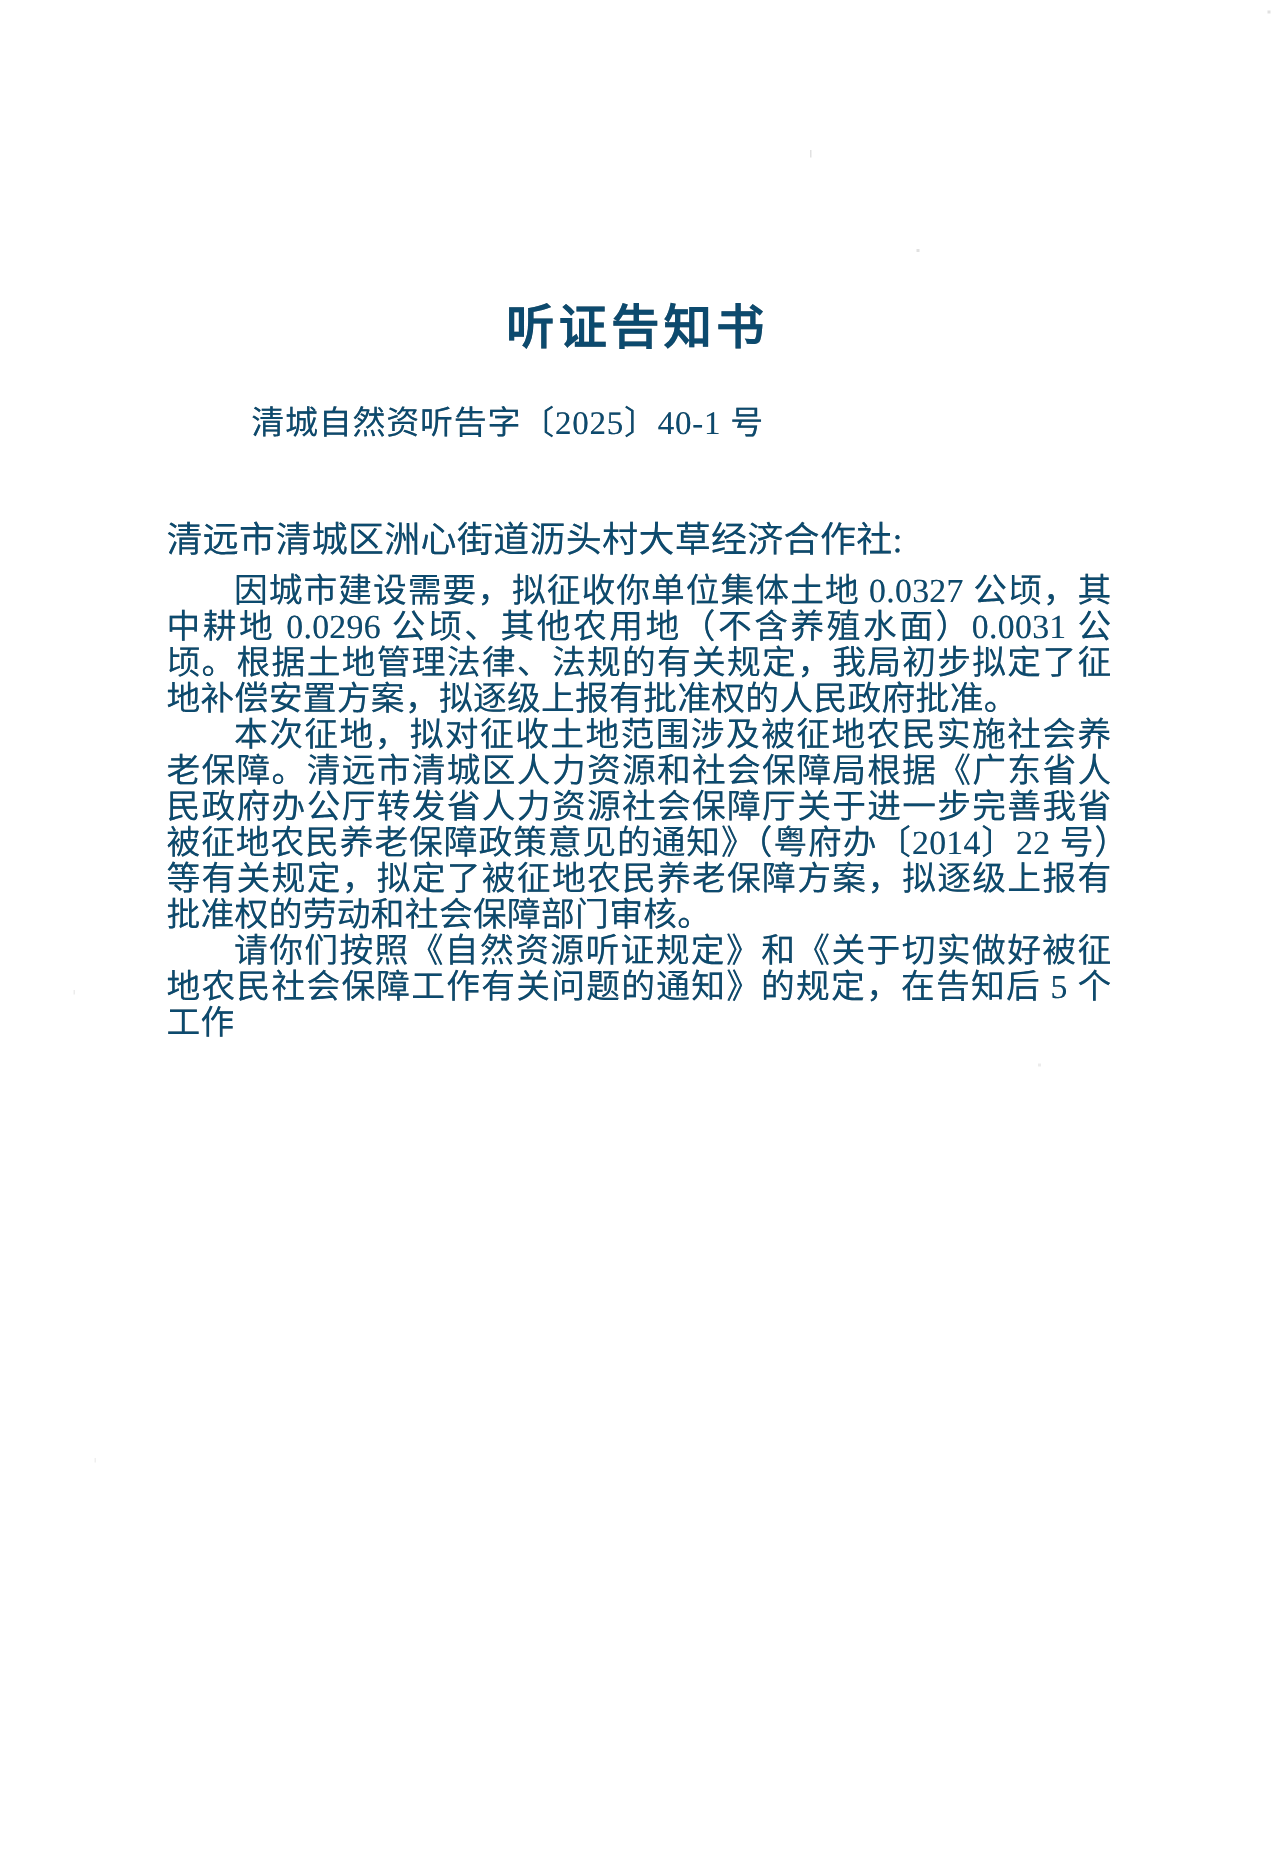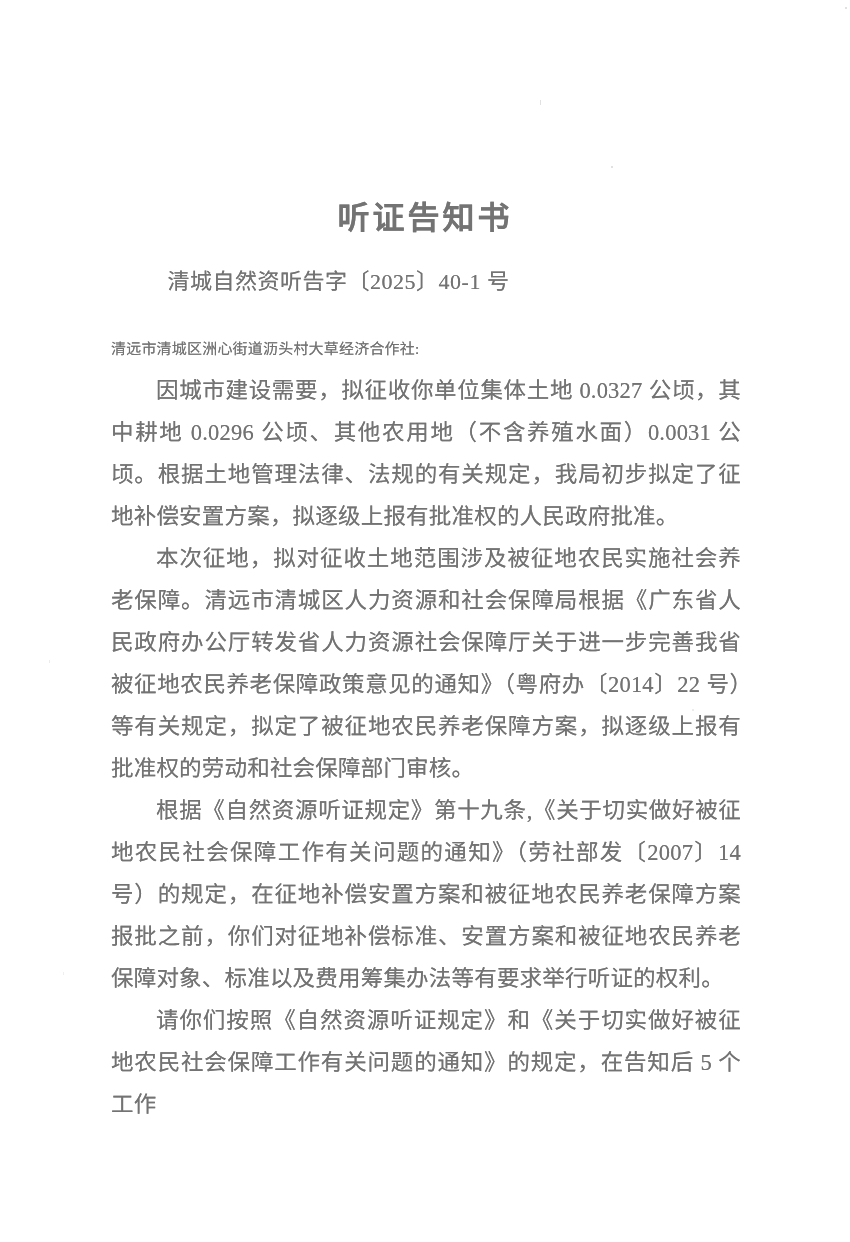--- a/index.html
+++ b/index.html
@@ -11,21 +11,21 @@
 
   .page {
     position: relative;
     width: 850px;
     height: 1242px;
     background: #ffffff;
     margin: 0 auto;
     overflow: hidden;
     box-sizing: border-box;
     font-family: "Liberation Serif", "DejaVu Serif", serif;
-    color: #737373;
+    color: #0c4a6e;
     -webkit-font-smoothing: antialiased;
   }
 
   
   .speck {
     position: absolute;
     background: #c9c9c9;
     opacity: 0.55;
   }
   .speck.s1 { left: 540px; top: 100px; width: 1px; height: 5px; }
@@ -63,31 +63,31 @@
 
   
   .body-block {
     position: absolute;
     left: 111px;
     top: 328px;
     width: 630px;
   }
 
   .addressee {
-    font-size: 15px;
+    font-size: 24px;
     line-height: 42px;
     letter-spacing: 0.2px;
-    margin: 0 0 0 0;
+    margin: 12px 0 0 0;
     text-align: justify;
     text-justify: inter-ideograph;
   }
 
   p.para {
     font-size: 22.5px;
-    line-height: 42px;
+    line-height: 24px;
     letter-spacing: 0.2px;
     margin: 0;
     text-indent: 2em;
     text-align: justify;
     text-justify: inter-ideograph;
     text-align-last: left;
   }
 
   
   .doc-title, .doc-number, .addressee, p.para {
@@ -112,19 +112,18 @@
   <div class="doc-number">清城自然资听告字〔2025〕40-1 号</div>
 
   <div class="body-block">
 
     <div class="addressee">清远市清城区洲心街道沥头村大草经济合作社:</div>
 
     <p class="para">因城市建设需要，拟征收你单位集体土地 0.0327 公顷，其中耕地 0.0296 公顷、其他农用地（不含养殖水面）0.0031 公顷。根据土地管理法律、法规的有关规定，我局初步拟定了征地补偿安置方案，拟逐级上报有批准权的人民政府批准。</p>
 
     <p class="para">本次征地，拟对征收土地范围涉及被征地农民实施社会养老保障。清远市清城区人力资源和社会保障局根据《广东省人民政府办公厅转发省人力资源社会保障厅关于进一步完善我省被征地农民养老保障政策意见的通知》（粤府办〔2014〕22 号）等有关规定，拟定了被征地农民养老保障方案，拟逐级上报有批准权的劳动和社会保障部门审核。</p>
 
-    <p class="para">根据《自然资源听证规定》第十九条,《关于切实做好被征地农民社会保障工作有关问题的通知》（劳社部发〔2007〕14 号）的规定，在征地补偿安置方案和被征地农民养老保障方案报批之前，你们对征地补偿标准、安置方案和被征地农民养老保障对象、标准以及费用筹集办法等有要求举行听证的权利。</p>
 
     <p class="para">请你们按照《自然资源听证规定》和《关于切实做好被征地农民社会保障工作有关问题的通知》的规定，在告知后 5 个工作</p>
 
   </div>
 
 </div>
 
 </body></html>

